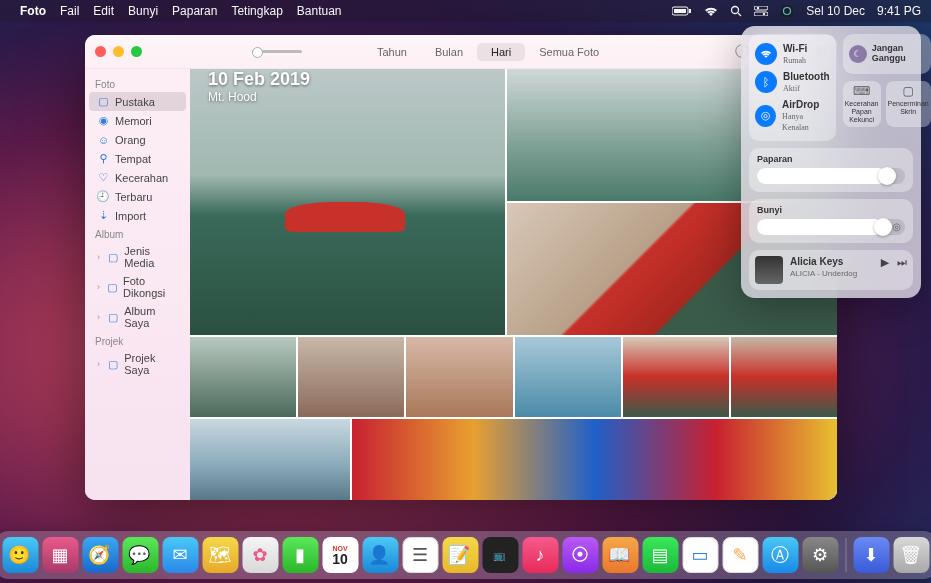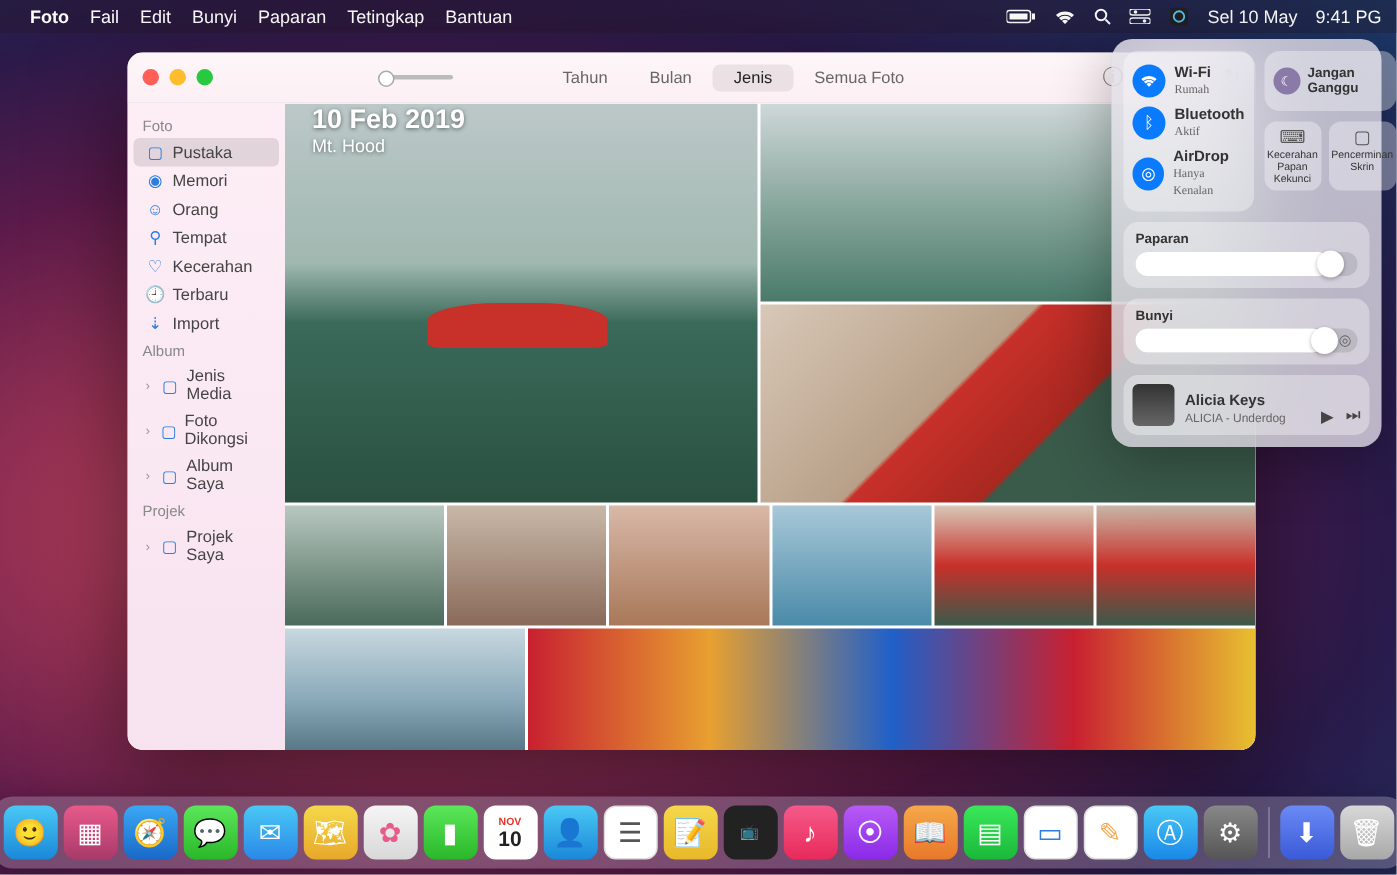--- a/index.html
+++ b/index.html
@@ -75,21 +75,21 @@
   .cc-mini { display:flex; gap:5px;}
   .cc-mini div{flex:1;background:rgba(255,255,255,0.35);border-radius:8px;padding:4px 2px;text-align:center;font-size:7px;line-height:1.1;}
   .cc-mini .ic{font-size:12px;display:block;margin-bottom:2px;color:#555;}
   .cc-sec { margin-top: 7px; background: rgba(255,255,255,0.35); border-radius: 10px; padding: 6px 8px 8px;}
   .cc-sec-title { font-size: 9px; font-weight: 600; margin-bottom: 4px;}
   .cc-slider { height: 16px; background: rgba(120,120,120,0.25); border-radius: 10px; position: relative;}
   .cc-slider .fill { position:absolute;left:0;top:0;bottom:0;border-radius:10px;background:#fff;}
   .cc-slider .knob { position:absolute;top:-1px;width:18px;height:18px;border-radius:50%;background:#fff;box-shadow:0 1px 3px rgba(0,0,0,0.3);}
   .cc-slider .ic{position:absolute;left:4px;top:2px;font-size:10px;color:#888;}
   .cc-slider .ic-r{position:absolute;right:4px;top:2px;font-size:10px;color:#666;}
-  .cc-music { margin-top:7px; background: rgba(255,255,255,0.35); border-radius: 10px; padding: 6px; display:flex; align-items:flex-end; gap:7px;}
+  .cc-music { margin-top:7px; background: rgba(255,255,255,0.35); border-radius: 10px; padding: 6px; display:flex; align-items:flex-start; gap:7px;}
   .cc-art { width: 28px; height: 28px; border-radius: 4px; background: linear-gradient(#333,#666);}
   .cc-music-txt b{font-size:10px;font-weight:600;display:block;}
   .cc-music-txt span{font-size:8px;color:#666;}
   .cc-music-ctl{margin-left:auto;display:flex;gap:8px;font-size:11px;color:#444;}
   
   
   .dock { position: absolute; bottom: 4px; left: 50%; transform: translateX(-50%); height: 48px; background: rgba(180,170,190,0.35); backdrop-filter: blur(30px); border-radius: 14px; padding: 5px 8px; display: flex; align-items: center; gap: 4px; box-shadow: 0 5px 20px rgba(0,0,0,0.3);}
   .dock-icon { width: 36px; height: 36px; border-radius: 8px; display:flex;align-items:center;justify-content:center;font-size:18px;color:#fff;}
   .dock-sep { width: 1px; height: 34px; background: rgba(255,255,255,0.3); margin: 0 3px;}
   .di1{background:linear-gradient(#4ac8f5,#1a88d8);} .di2{background:linear-gradient(#e85a8a,#a83a6a);} .di3{background:linear-gradient(#3aa8f5,#1a68c8);} .di4{background:linear-gradient(#5ae85a,#2ab82a);} .di5{background:linear-gradient(#4ac8f5,#2a88e8);} .di6{background:linear-gradient(#f5d84a,#e8a82a);} .di7{background:linear-gradient(#f5f5f5,#d8d8d8);color:#e85a8a;} .di8{background:linear-gradient(#5ae85a,#2ab82a);} .di9{background:#fff;color:#e8302a;font-size:9px;font-weight:bold;flex-direction:column;line-height:1;} .di10{background:linear-gradient(#4ac8f5,#1a88d8);} .di11{background:#fff;border:1px solid #ddd;} .di12{background:linear-gradient(#f5d84a,#e8b82a);} .di13{background:#222;} .di14{background:linear-gradient(#f55a8a,#e82a5a);} .di15{background:linear-gradient(#b85af5,#8a2ae8);} .di16{background:linear-gradient(#f5a84a,#e8782a);} .di17{background:linear-gradient(#3ae85a,#1ab83a);} .di18{background:#fff;border:1px solid #ddd;} .di19{background:#fff;border:1px solid #ddd;} .di20{background:linear-gradient(#4ac8f5,#1a88e8);} .di21{background:linear-gradient(#888,#555);} .di22{background:linear-gradient(#6a8af5,#3a5ad8);} .di23{background:linear-gradient(#d8d8d8,#a8a8a8);}
@@ -132,36 +132,36 @@
         <rect x="0" y="6" width="14" height="4" rx="2" fill="none" stroke="#fff"></rect>
         <circle cx="10" cy="8" r="1.2" fill="#fff"></circle>
       </svg>
     </span>
   <span class="status">
       <svg width="14" height="14" viewBox="0 0 14 14">
         <rect x="1" y="1" width="12" height="12" rx="3" fill="#222"></rect>
         <circle cx="7" cy="7" r="3.5" fill="none" stroke="#5ac8fa" stroke-width="1.2"></circle>
       </svg>
     </span>
-  <span class="status">Sel 10 May</span>
+  <span class="status">Sel 10 Dec</span>
   <span class="status">9:41 PG</span>
 </div>
 
 <div class="window">
   <div class="titlebar">
     <div class="traffic">
       <span class="tr-close"></span>
       <span class="tr-min"></span>
       <span class="tr-max"></span>
     </div>
     <div class="zoom-slider"></div>
     <div class="seg">
       <div>Tahun</div>
       <div>Bulan</div>
-      <div class="active">Jenis</div>
+      <div class="active">Hari</div>
       <div>Semua Foto</div>
     </div>
     <div class="tb-icons">
       <span>ⓘ</span>
       <span>⇧</span>
       <span>♡</span>
       <span>↻</span>
     </div>
   </div>
   <div class="body">

